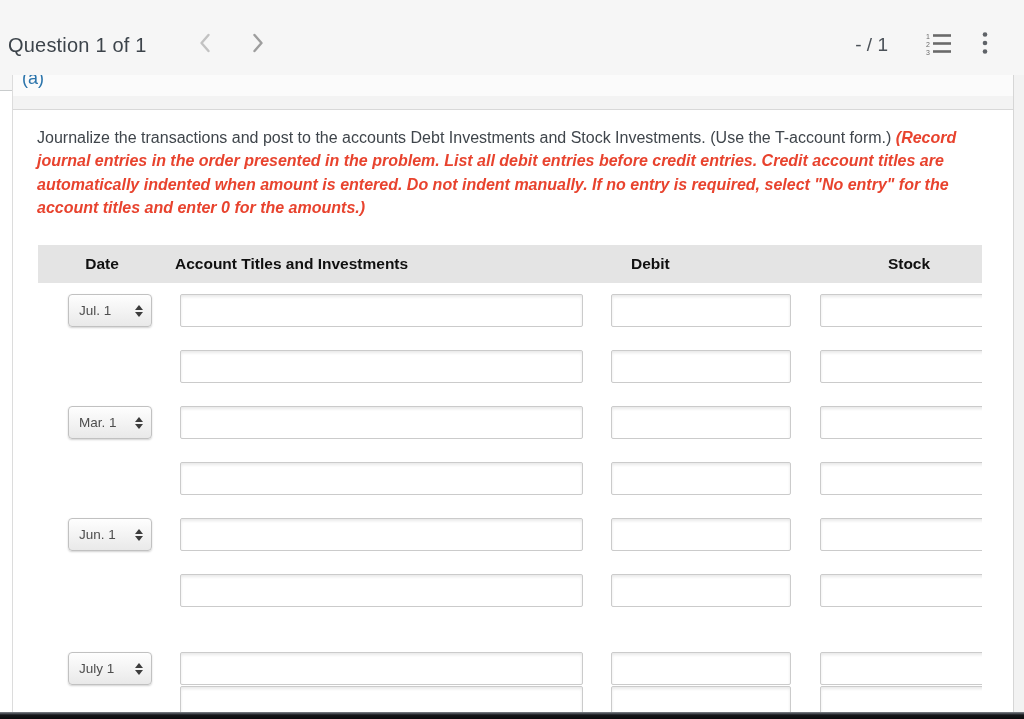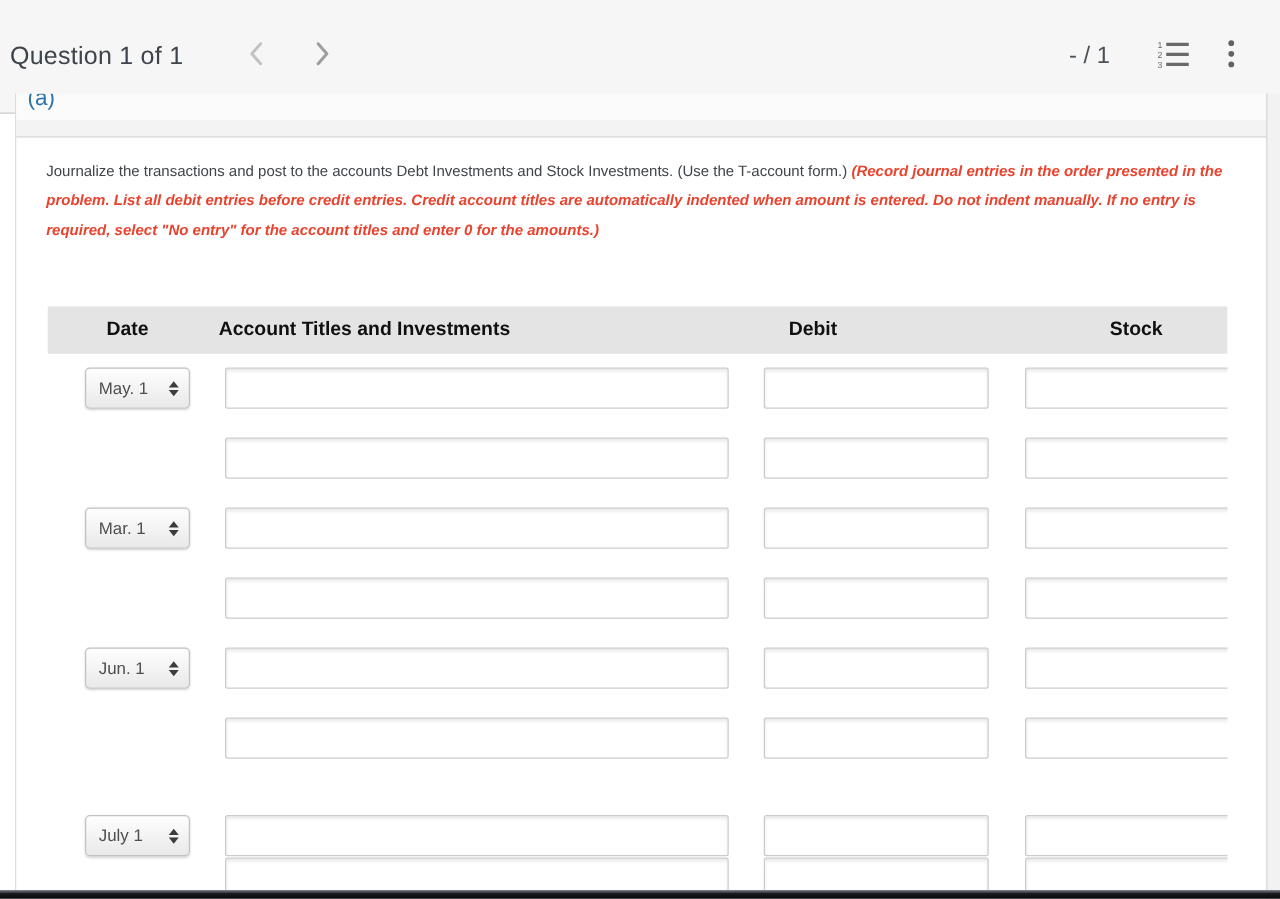--- a/index.html
+++ b/index.html
@@ -29,21 +29,21 @@
   .part-label { position:absolute; left:9px; top:-7px; color:#2b74ab; font-size:18px; cursor:pointer; }
   .subdivider { position:absolute; left:13px; top:96px; width:1000px; height:14px;
     background:#f3f3f3; border-bottom:1px solid #d8d8d8; box-sizing:border-box; }
   .card-left-border { position:absolute; left:12px; top:75px; width:1px; height:637px; background:#dcdcdc; }
   .scroll-track { position:absolute; left:1013px; top:75px; width:11px; height:644px;
     background:#f2f2f2; border-left:1px solid #d6d6d6; box-sizing:border-box; }
 
   
   .instructions {
     position:absolute; left:37px; top:126px; width:941px;
-    font-size:12px; line-height:23.4px; color:#3f454b;
+    font-size:16px; line-height:23.4px; color:#3f454b;
   }
   .instr-em { color:#e8432e; font-weight:bold; font-style:italic; }
 
   
   .table-area { position:absolute; left:38px; top:245px; width:944px; height:468px; overflow:hidden; }
   .thead { position:absolute; top:0; left:0; width:944px; height:38px; background:#e4e4e4; }
   .th { position:absolute; top:0; height:38px; line-height:38px; font-weight:bold; font-size:15.5px; color:#101010; }
   .th-date { left:0; width:128px; text-align:center; }
   .th-account { left:137px; }
   .th-debit { left:593px; width:140px; text-align:left; }
@@ -142,21 +142,21 @@
 <div class="table-area">
   <div class="thead">
     <div class="th th-date">Date</div>
     <div class="th th-account">Account Titles and Investments</div>
     <div class="th th-debit">Debit</div>
     <div class="th th-credit">Stock</div>
   </div>
   <div id="rows">
       <div class="trow" style="top: 49px;">
         <div class="date-select">
-          <span class="ds-label">May. 1</span>
+          <span class="ds-label">Jul. 1</span>
           <span class="spinner">
             <i class="up"></i>
             <i class="dn"></i>
           </span>
         </div>
         <input type="text" class="cell-input in-account" style="">
         <input type="text" class="cell-input in-debit" style="">
         <input type="text" class="cell-input in-credit" style="">
       </div>
       <div class="trow" style="top: 105px;">

